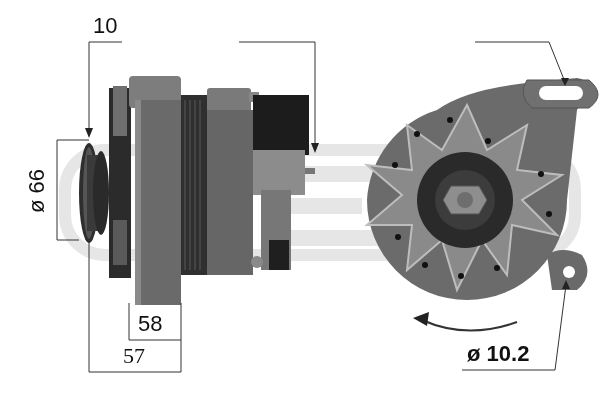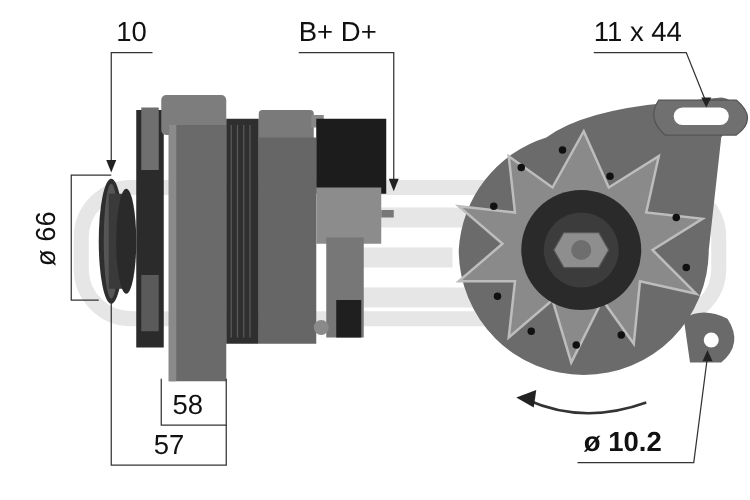--- a/index.html
+++ b/index.html
@@ -120,20 +120,18 @@
       <path d="M500,322 Q450,340 405,320" stroke-width="2"></path>
     </g>
     <g fill="#222">
       <polygon points="544,78 552,78 548,86"></polygon>
       <polygon points="545,289 553,289 549,280"></polygon>
       <polygon points="396,318 412,312 410,326"></polygon>
     </g>
   </svg>
 
   <div class="lbl" style="left:76px; top:15px;">10</div>
-  <div class="lbl" style="left:222px; top:15px;">B+ D+</div>
   <div class="lbl" style="left:-2px; top:180px; transform:rotate(-90deg); transform-origin:center;">ø 66</div>
   <div class="lbl" style="left:121px; top:313px;">58</div>
-  <div class="lbl" style="left:106px; top:345px;">57</div>
-  <div class="lbl" style="left:458px; top:15px;">11 x 44</div>
+  <div class="lbl" style="left:106px; top:345px;font-family:Liberation Serif, serif;">57</div>
   <div class="lbl" style="left:450px; top:343px;font-weight:bold;">ø 10.2</div>
 
 </div>
 
 </body></html>

